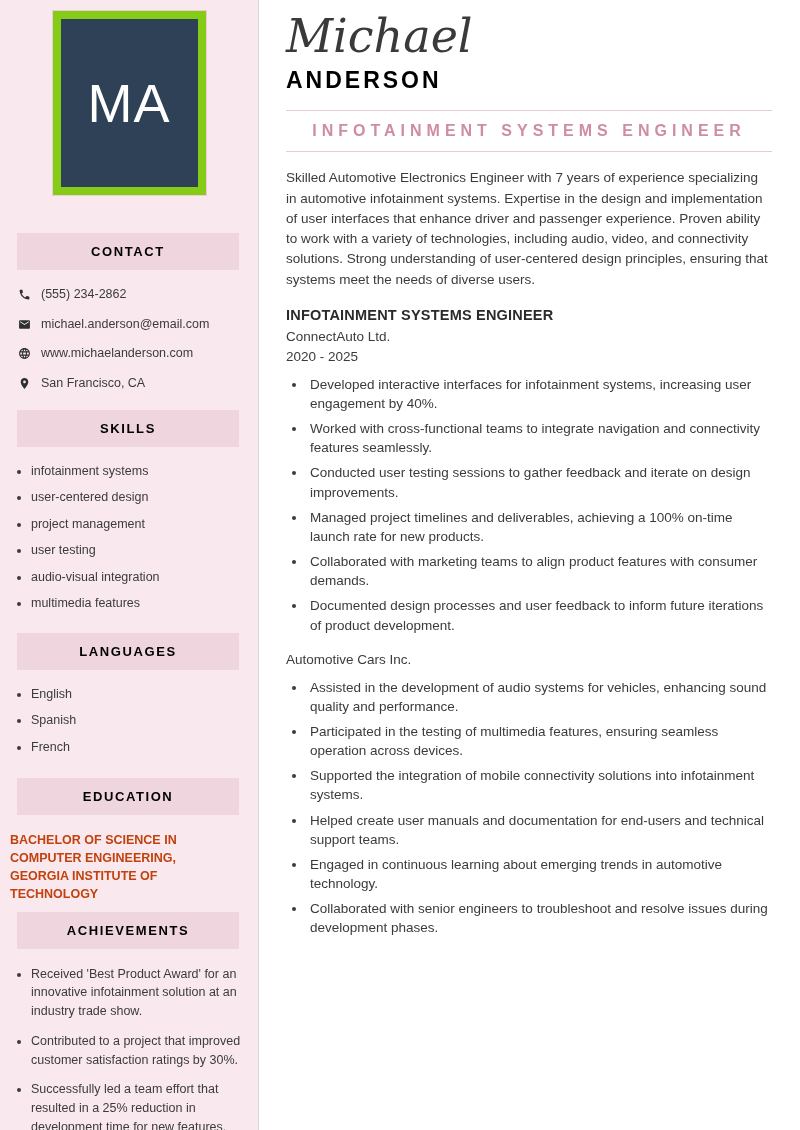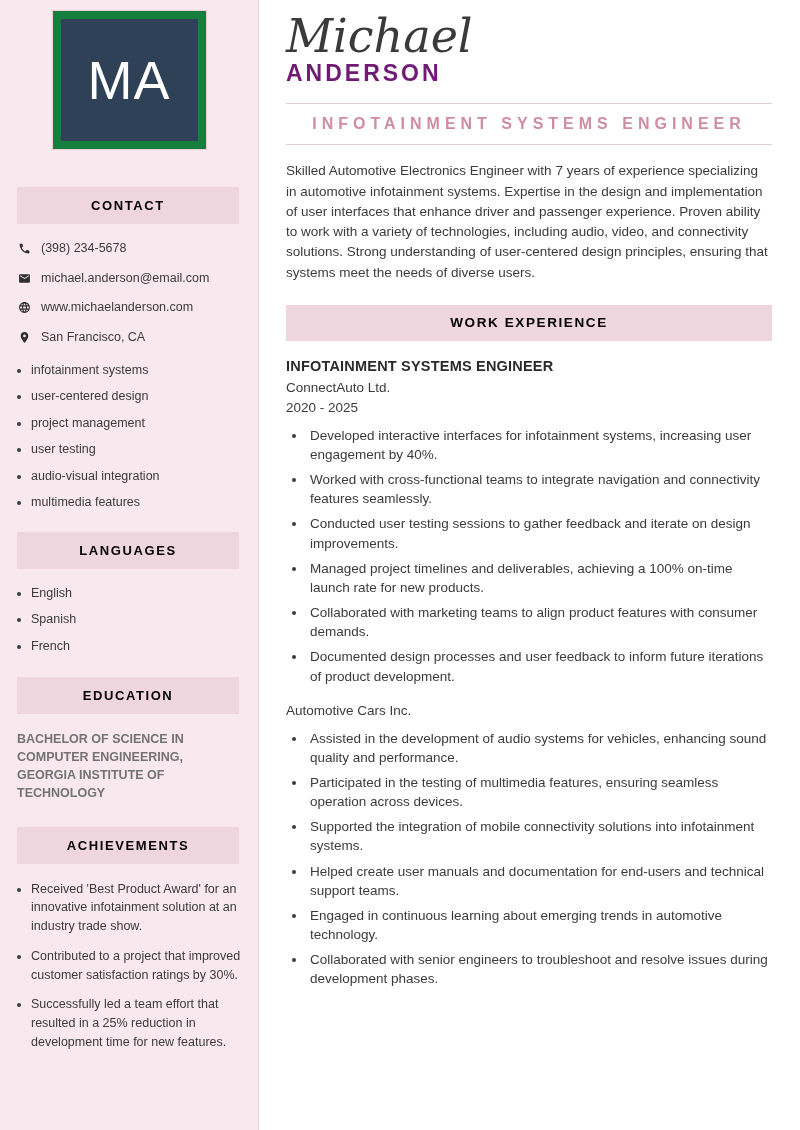--- a/index.html
+++ b/index.html
@@ -20,23 +20,23 @@
   }
   .page { display:flex; width:800px; height:1130px; }
 
   
   .sidebar {
     flex:0 0 259px; width:259px;
     background:var(--sidebar-bg);
     border-right:1px solid #d8d8d8;
   }
   .photo-frame {
-    width:155px; height:140px;
+    width:155px; height:186px;
     margin:10px auto 0;
-    background:#15803d;
+    background:#84cc16;
     border:1px solid #eecbd7;
     padding:8px;
   }
   .monogram {
     width:100%; height:100%;
     background:var(--monogram-bg);
     color:#ffffff;
     display:flex; align-items:center; justify-content:center;
     font-size:54px; letter-spacing:1px; font-weight:400;
   }
@@ -45,50 +45,50 @@
     margin:0 19px 0 17px;
     background:var(--band-bg);
     display:flex; align-items:center; justify-content:center;
     font-weight:bold; font-size:13px; letter-spacing:1.6px;
     color:#000000;
   }
   .band-contact { margin-top:37px; }
   .band-skills { margin-top:18px; }
   .band-languages { margin-top:20px; }
   .band-education { margin-top:22px; }
-  .band-achievements { margin-top:24px; }
+  .band-achievements { margin-top:8px; }
 
   .contact-list { list-style:none; margin:17px 12px 0 18px; }
   .contact-item {
     display:flex; align-items:flex-start; gap:9px;
     margin-bottom:14px; font-size:12.5px; line-height:1.25;
   }
   .icon { flex:0 0 14px; width:14px; display:inline-flex; margin-top:1px; }
   .icon svg { width:13px; height:13px; fill:#2f2f2f; }
 
   .bullet-list { margin:16px 14px 0 0; padding-left:31px; font-size:12.5px; }
   .bullet-list li { margin-bottom:9px; line-height:1.4; }
 
   .degree {
-    margin:16px 20px 0 17px;
+    margin:16px 20px 0 10px;
     font-size:12.5px; font-weight:bold; text-transform:uppercase;
-    line-height:1.45; color:#737373;
+    line-height:1.45; color:#c2410c;
   }
   .ach-list li { margin-bottom:11px; line-height:1.5; }
 
   
   .main { flex:1; padding:12px 28px 0 27px; }
   .first-name {
     font-family:"DejaVu Serif", serif;
     font-style:italic; font-weight:normal;
     font-size:46px; line-height:1.05; color:#3a3a3a;
   }
   .last-name {
     font-size:23px; font-weight:bold; letter-spacing:3px;
-    color:#701a75; margin-top:0;
+    color:#000000; margin-top:7px;
   }
   .headline {
     margin-top:16px;
     border-top:1px solid #e3cdd5; border-bottom:1px solid #e3cdd5;
     padding:11px 0;
     text-align:center;
     color:var(--accent-pink);
     font-weight:bold; font-size:16px; letter-spacing:5px;
   }
   .summary { margin-top:16px; font-size:13.5px; line-height:1.5; }
@@ -116,21 +116,21 @@
     <div class="band band-contact">
       <span>CONTACT</span>
     </div>
     <ul class="contact-list">
       <li class="contact-item">
         <span class="icon">
           <svg viewBox="0 0 24 24">
               <path d="M6.62 10.79c1.44 2.83 3.76 5.14 6.59 6.59l2.2-2.2c.27-.27.67-.36 1.02-.24 1.12.37 2.33.57 3.57.57.55 0 1 .45 1 1V20c0 .55-.45 1-1 1-9.39 0-17-7.61-17-17 0-.55.45-1 1-1h3.5c.55 0 1 .45 1 1 0 1.25.2 2.45.57 3.57.11.35.03.74-.25 1.02l-2.2 2.2z"></path>
             </svg>
         </span>
-        <span class="contact-text">(398) 234-5678</span>
+        <span class="contact-text">(555) 234-2862</span>
       </li>
       <li class="contact-item">
         <span class="icon">
           <svg viewBox="0 0 24 24">
               <path d="M20 4H4c-1.1 0-1.99.9-1.99 2L2 18c0 1.1.9 2 2 2h16c1.1 0 2-.9 2-2V6c0-1.1-.9-2-2-2zm0 4l-8 5-8-5V6l8 5 8-5v2z"></path>
             </svg>
         </span>
         <span class="contact-text">michael.anderson@email.com</span>
       </li>
       <li class="contact-item">
@@ -144,20 +144,23 @@
       <li class="contact-item">
         <span class="icon">
           <svg viewBox="0 0 24 24">
               <path d="M12 2C8.13 2 5 5.13 5 9c0 5.25 7 13 7 13s7-7.75 7-13c0-3.87-3.13-7-7-7zm0 9.5c-1.38 0-2.5-1.12-2.5-2.5s1.12-2.5 2.5-2.5 2.5 1.12 2.5 2.5-1.12 2.5-2.5 2.5z"></path>
             </svg>
         </span>
         <span class="contact-text">San Francisco, CA</span>
       </li>
     </ul>
 
+    <div class="band band-skills">
+      <span>SKILLS</span>
+    </div>
     <ul class="bullet-list">
       <li>infotainment systems</li>
       <li>user-centered design</li>
       <li>project management</li>
       <li>user testing</li>
       <li>audio-visual integration</li>
       <li>multimedia features</li>
     </ul>
 
     <div class="band band-languages">
@@ -187,23 +190,20 @@
 
   <main class="main">
 
     <h1 class="first-name">Michael</h1>
     <h2 class="last-name">ANDERSON</h2>
 
     <div class="headline">INFOTAINMENT SYSTEMS ENGINEER</div>
 
     <p class="summary">Skilled Automotive Electronics Engineer with 7 years of experience specializing in automotive infotainment systems. Expertise in the design and implementation of user interfaces that enhance driver and passenger experience. Proven ability to work with a variety of technologies, including audio, video, and connectivity solutions. Strong understanding of user-centered design principles, ensuring that systems meet the needs of diverse users.</p>
 
-    <div class="band">
-      <span>WORK EXPERIENCE</span>
-    </div>
 
     <section class="job">
       <h3 class="job-title">INFOTAINMENT SYSTEMS ENGINEER</h3>
       <div class="company">ConnectAuto Ltd.</div>
       <div class="dates">2020 - 2025</div>
       <ul class="job-bullets">
         <li>Developed interactive interfaces for infotainment systems, increasing user engagement by 40%.</li>
         <li>Worked with cross-functional teams to integrate navigation and connectivity features seamlessly.</li>
         <li>Conducted user testing sessions to gather feedback and iterate on design improvements.</li>
         <li>Managed project timelines and deliverables, achieving a 100% on-time launch rate for new products.</li>

